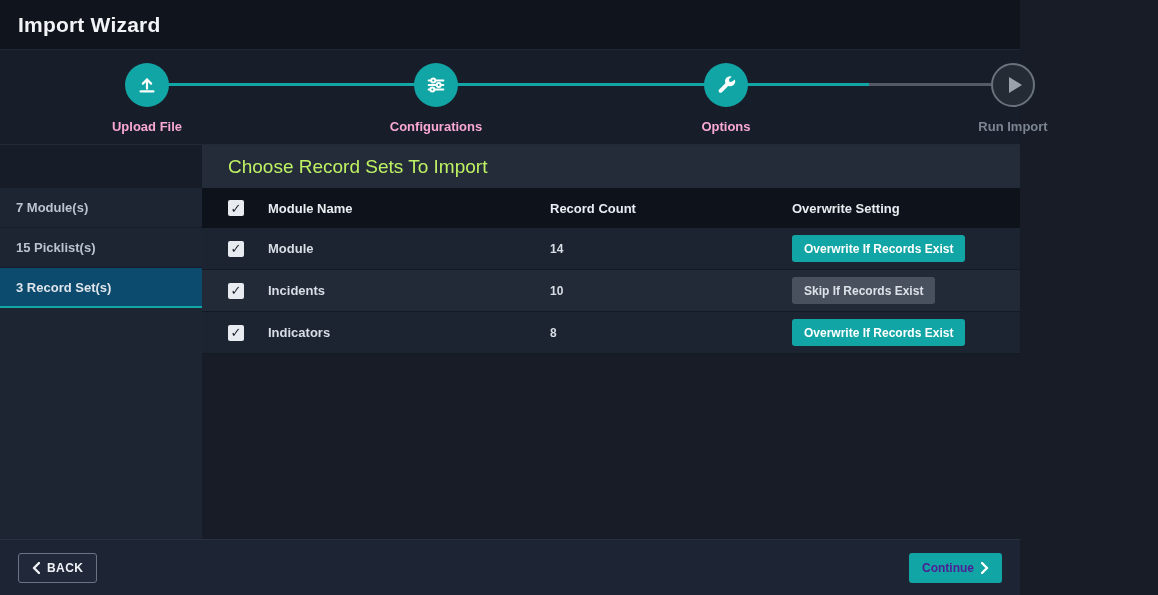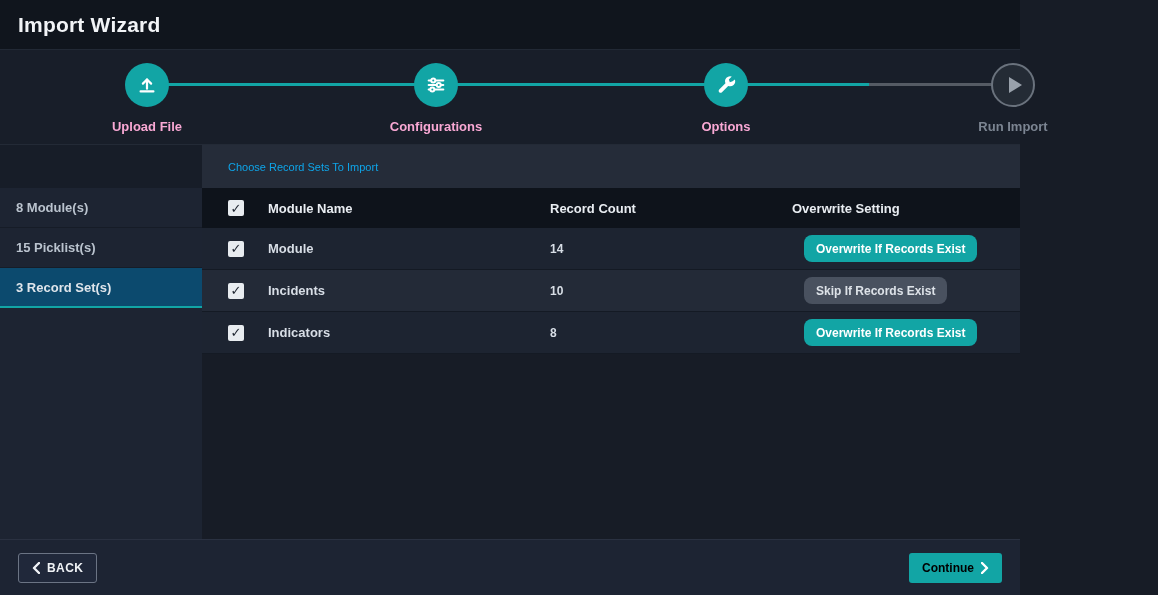--- a/index.html
+++ b/index.html
@@ -56,21 +56,21 @@
   }
   .sidebar-item.selected {
     background: #0c4a6e; color: #dfe5eb; border-bottom: 2px solid #12a5a5;
   }
   .sidebar-rest { flex: 1 1 auto; background: #1d2432; }
 
   
   .main { flex: 1 1 auto; display: flex; flex-direction: column; min-width: 0; background: #171c26; }
   .main-heading {
     height: 43px; background: #252c39; display: flex; align-items: center;
-    padding: 0 26px; font-size: 11px; color: #0ea5e9; flex: 0 0 auto;
+    padding: 0 26px; font-size: 19px; color: #bef264; flex: 0 0 auto;
   }
 
   .table { flex: 0 0 auto; }
   .trow {
     display: grid; grid-template-columns: 40px 282px 242px 1fr;
     align-items: center; padding-left: 26px; height: 42px;
   }
   .thead { height: 40px; background: #0e131b; }
   .thead .cell { font-size: 13px; font-weight: 700; color: #e9edf2; }
   .row-odd { background: #1d2431; border-bottom: 1px solid #141a24; }
@@ -79,42 +79,42 @@
   .cell-count { font-size: 12px; font-weight: 700; color: #d8dee6; }
 
   .checkbox {
     width: 16px; height: 16px; border-radius: 2px; background: #e8ecf0;
     display: flex; align-items: center; justify-content: center; cursor: pointer;
   }
   .checkbox .tick { color: #1c232e; font-size: 13px; font-weight: 700; line-height: 1; }
 
   .pill {
     display: inline-flex; align-items: center; height: 27px; padding: 0 12px;
-    border-radius: 8px; font-size: 12px; font-weight: 700; color: #fff; cursor: pointer;
-    border: none; font-family: inherit; margin-left: 12px;
+    border-radius: 3px; font-size: 12px; font-weight: 700; color: #fff; cursor: pointer;
+    border: none; font-family: inherit;
   }
   .pill.teal { background: #12a5a5; }
   .pill.gray { background: #49515f; color: #dde2e8; }
 
   
   .footer {
     height: 56px; background: #1d2433; border-top: 1px solid #2a3141;
     display: flex; align-items: center; justify-content: space-between;
     padding: 0 18px; flex: 0 0 auto; gap: 28px;
   }
   .btn-back {
     display: inline-flex; align-items: center; gap: 7px; height: 30px; padding: 0 13px;
     background: #20283a; border: 1px solid #6b7484; border-radius: 3px;
     color: #f0f3f6; font-size: 12px; font-weight: 700; letter-spacing: .4px;
     cursor: pointer; font-family: inherit;
   }
   .btn-continue {
     display: inline-flex; align-items: center; gap: 7px; height: 30px; padding: 0 13px;
     background: #12a5a5; border: none; border-radius: 3px;
-    color: #000000; font-size: 12px; font-weight: 700; cursor: pointer; font-family: inherit;
+    color: #4c1d95; font-size: 12px; font-weight: 700; cursor: pointer; font-family: inherit;
   }
   .chev { display: block; }
 </style>
 </head>
 <body>
 
 <div class="app">
 
   <div class="titlebar">
     <h1>Import Wizard</h1>
@@ -165,21 +165,21 @@
       </div>
       <div class="step-label">Run Import</div>
     </div>
   </div>
 
   <div class="workarea">
 
     <div class="sidebar">
       <div class="sidebar-spacer"></div>
       <div class="sidebar-item">
-        <span>8 Module(s)</span>
+        <span>7 Module(s)</span>
       </div>
       <div class="sidebar-item">
         <span>15 Picklist(s)</span>
       </div>
       <div class="sidebar-item selected">
         <span>3 Record Set(s)</span>
       </div>
       <div class="sidebar-rest"></div>
     </div>
 

